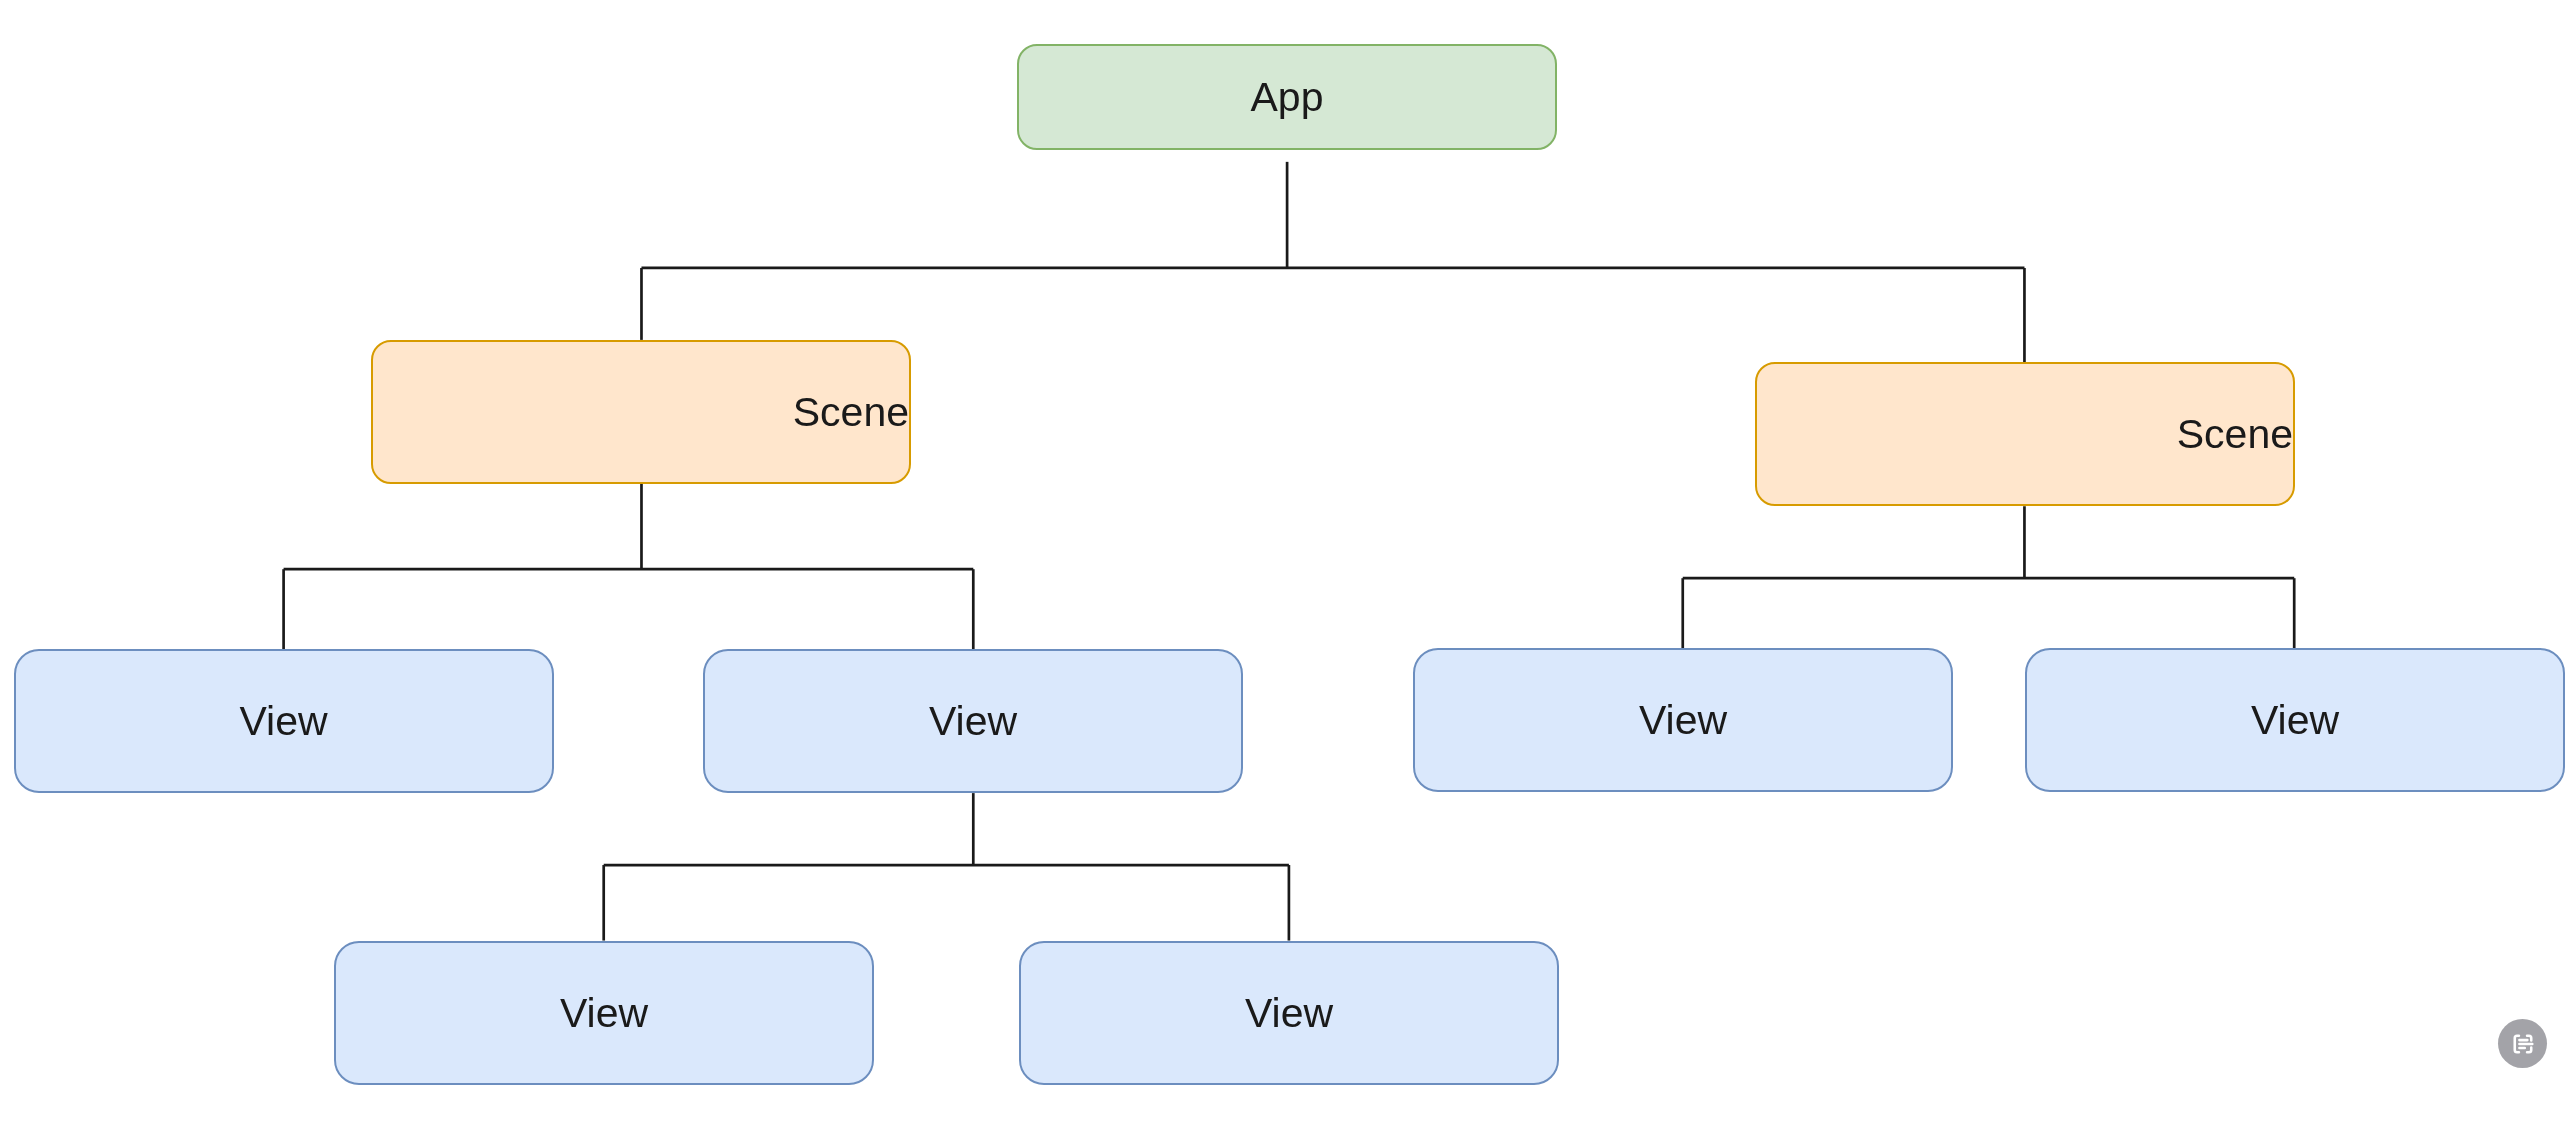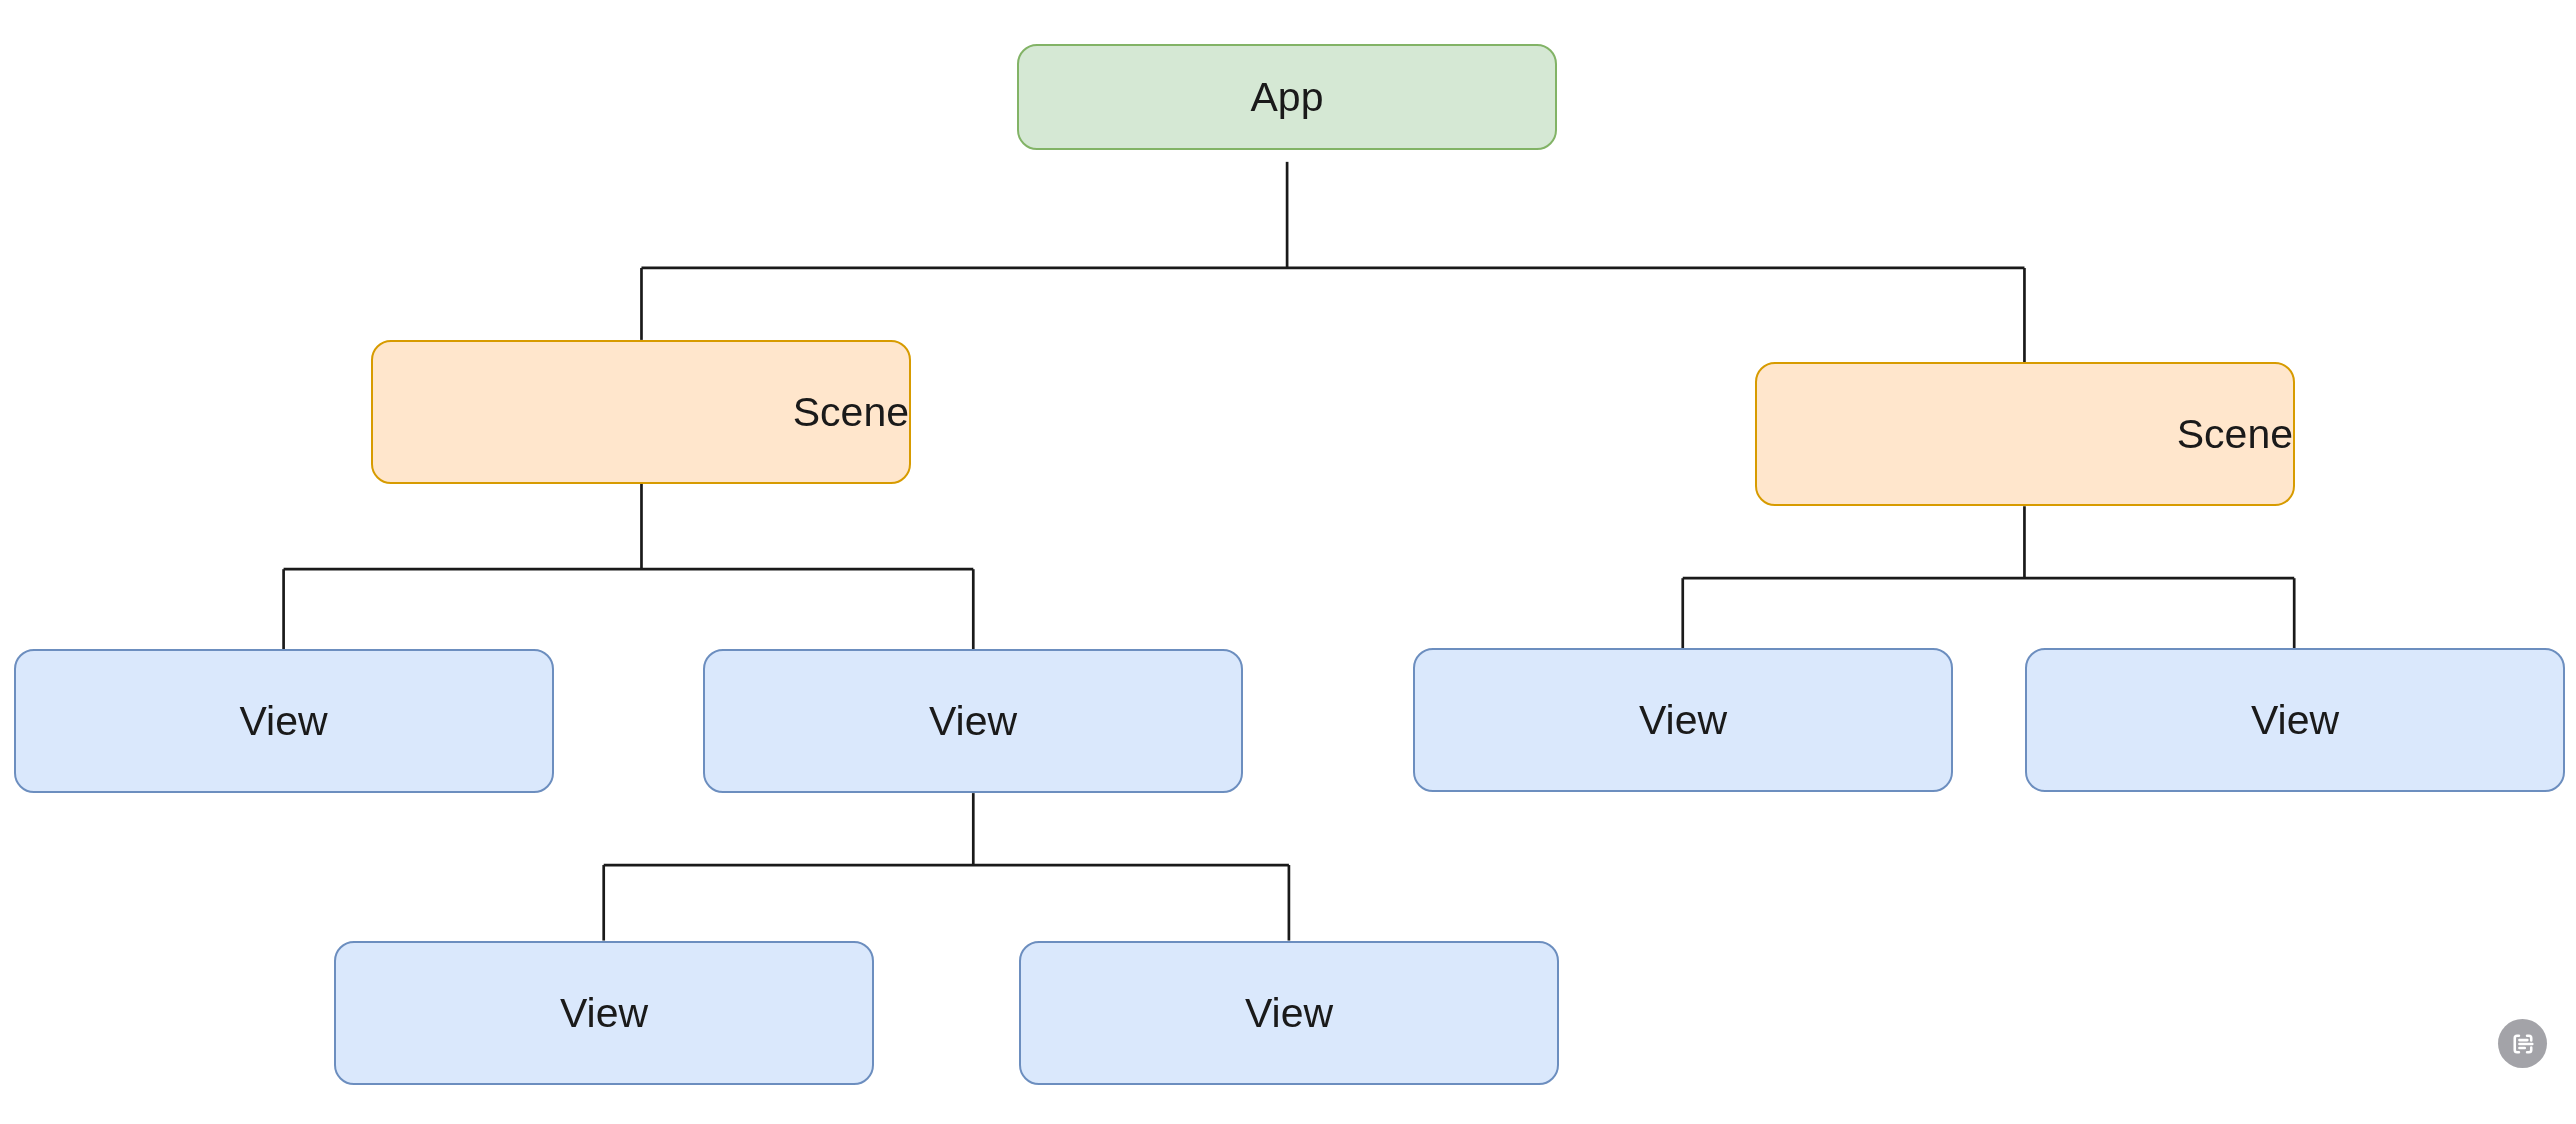--- a/index.html
+++ b/index.html
@@ -55,20 +55,21 @@
     border-color: var(--green-stroke, #82b366);
   }
   .node.scene {
     background: var(--orange-fill, #ffe6cc);
     border-color: var(--orange-stroke, #d79b00);
     justify-content: flex-end;
   }
   .node.view {
     background: var(--blue-fill, #dae8fc);
     border-color: var(--blue-stroke, #6c8ebf);
+    border-radius: 25px;
   }
   .scan-button {
     position: absolute;
     left: 2498px;
     top: 1019px;
     width: 49px;
     height: 49px;
     border-radius: 50%;
     background: var(--scan-button-bg, #a3a3a8);
     border: none;

